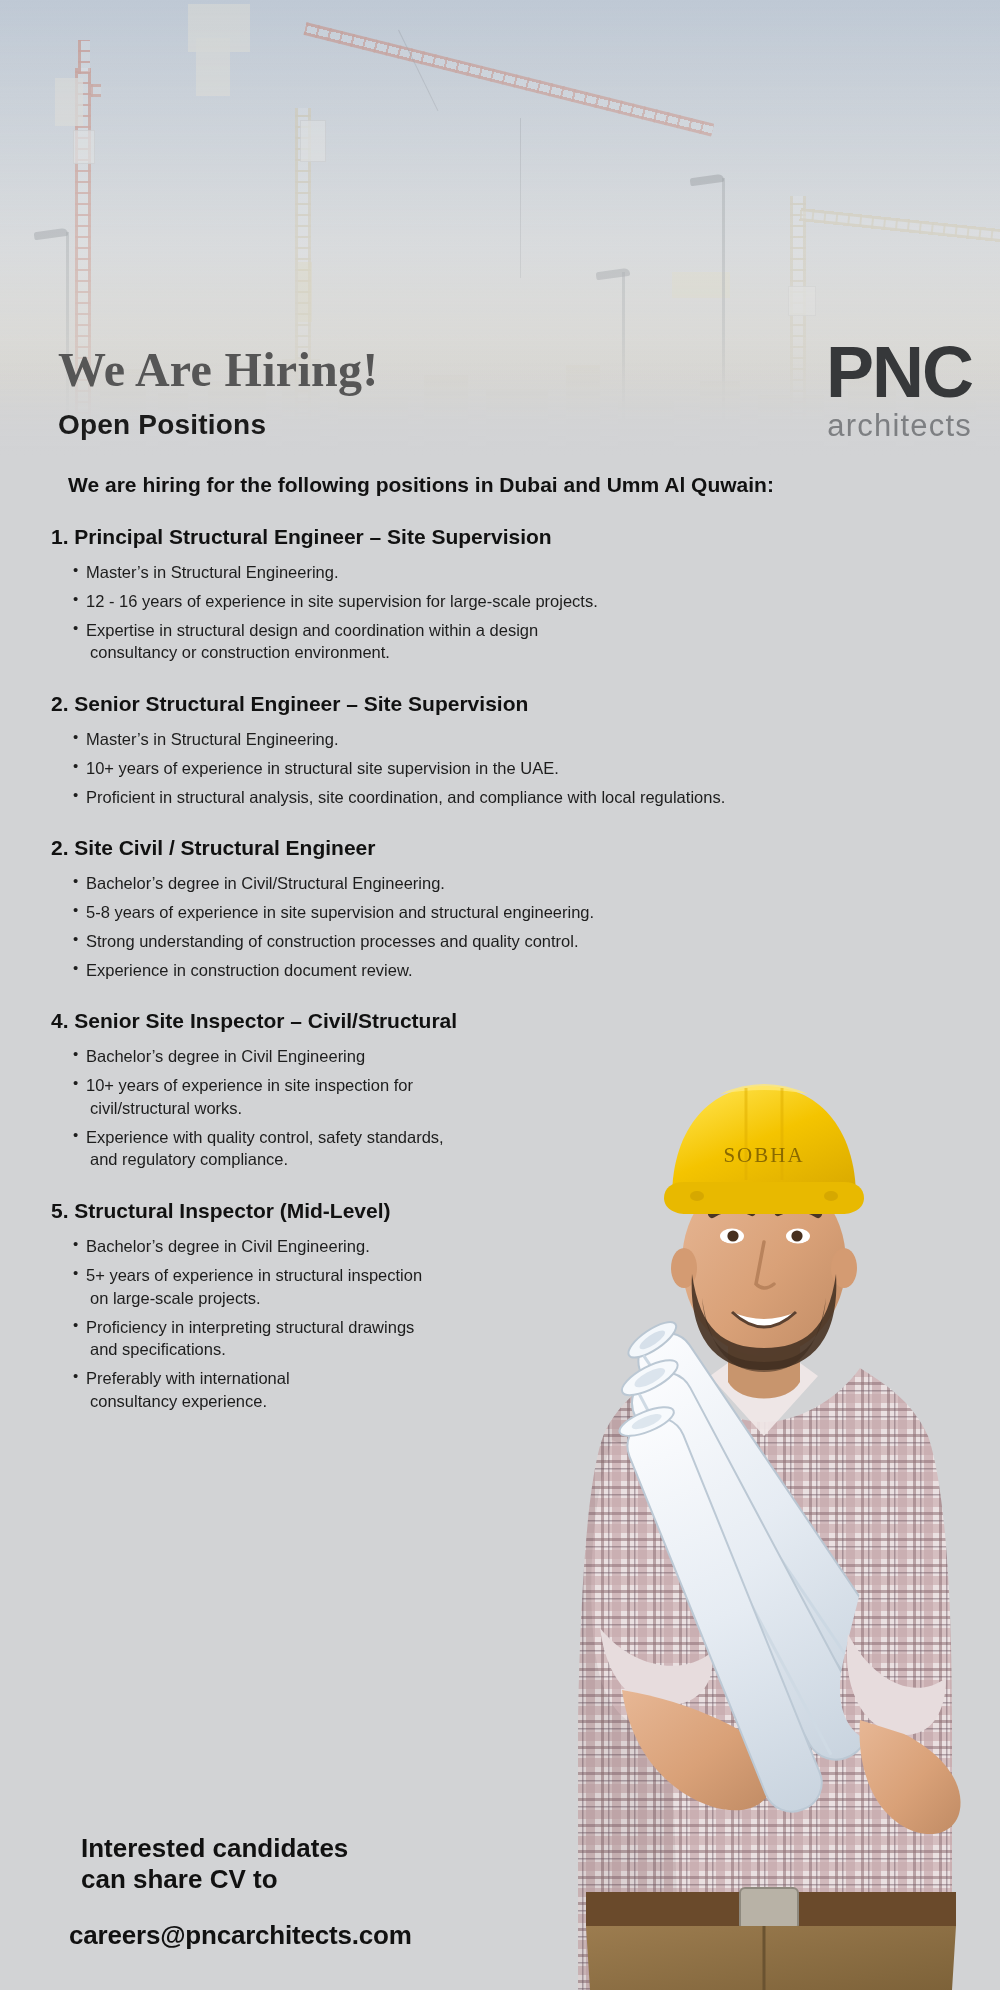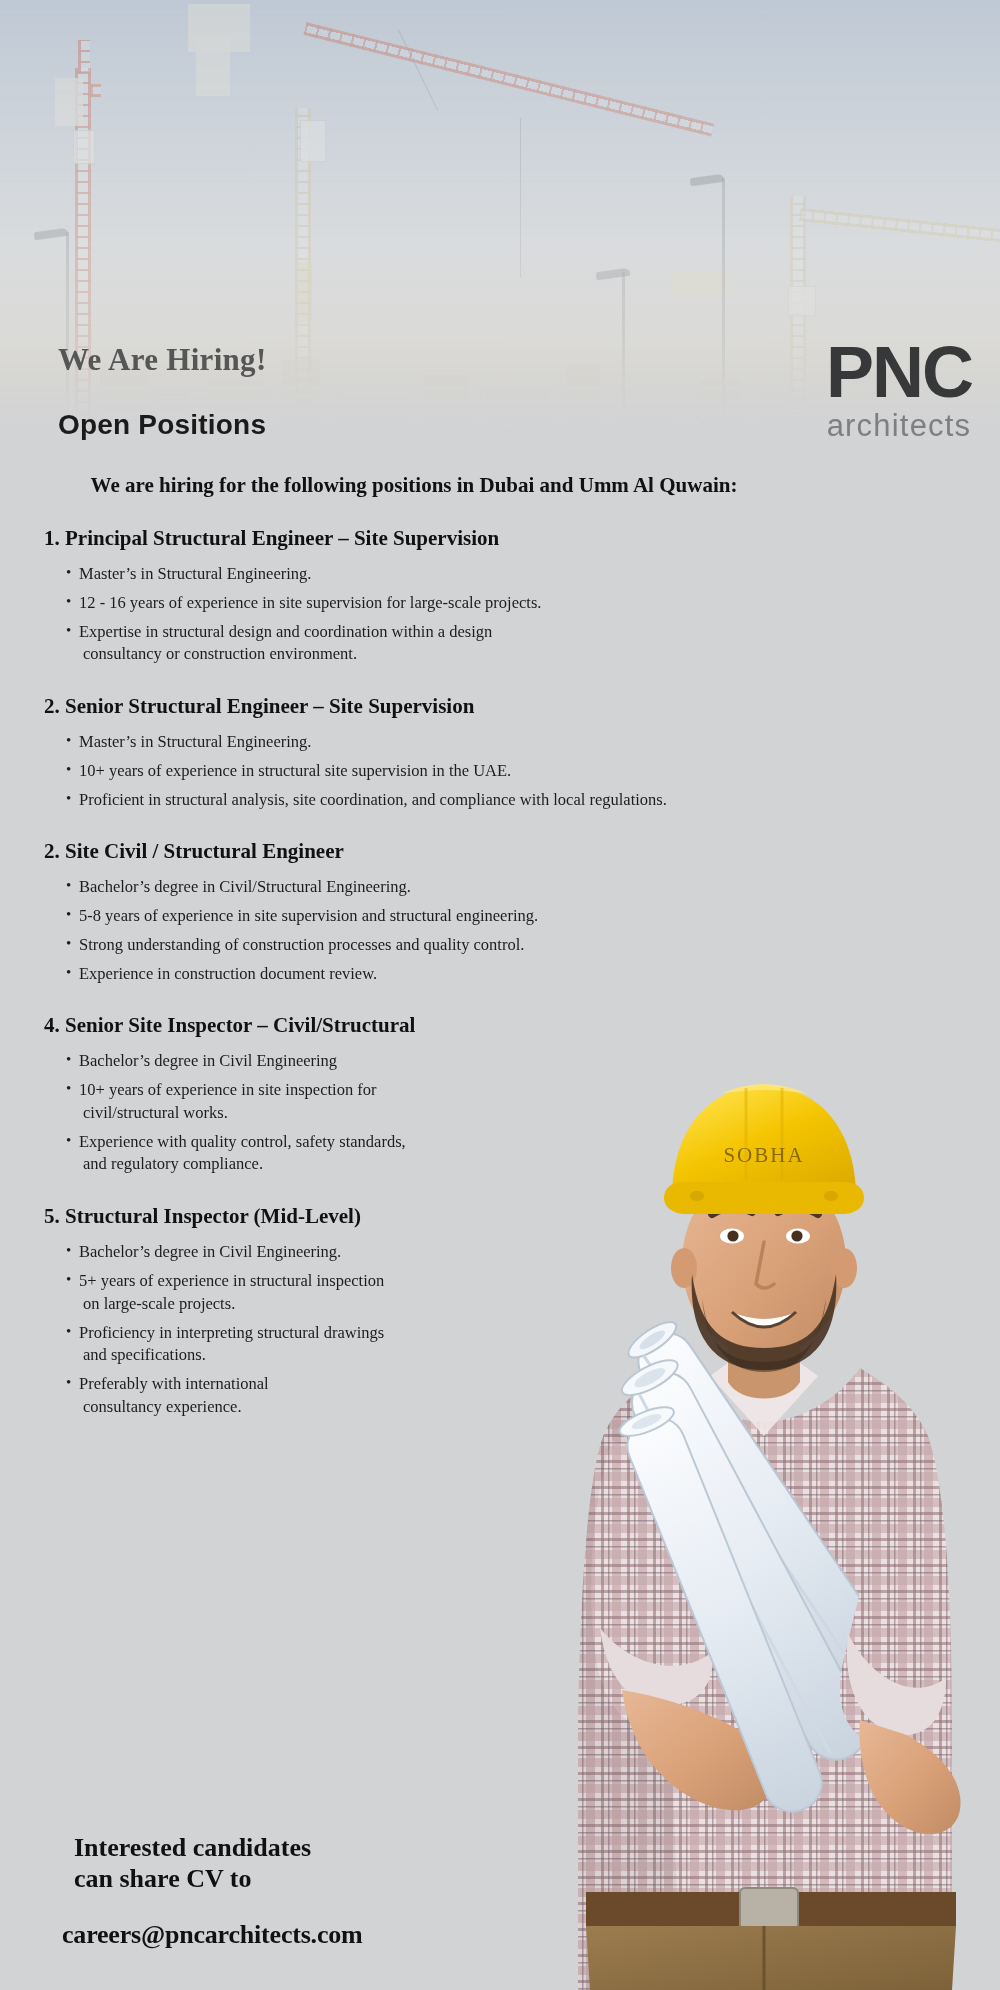--- a/index.html
+++ b/index.html
@@ -41,30 +41,30 @@
   .lamp-head { position:absolute; width:34px; height:8px; border-radius:4px 8px 3px 3px;
                background:rgba(140,146,152,.55); transform:rotate(-8deg); }
   .bldg { position:absolute; background:rgba(205,198,180,.45); }
   .skyline { position:absolute; left:0; bottom:0; width:1000px; height:120px;
              background:linear-gradient(180deg, rgba(200,192,172,.0) 0%, rgba(203,195,175,.35) 40%, rgba(198,190,172,.5) 100%); }
 
   .hero-fade { position:absolute; left:0; bottom:0; width:1000px; height:92px;
                background:linear-gradient(180deg, rgba(210,211,213,0) 0%, rgba(210,211,213,.82) 60%, #d2d3d5 100%); }
 
   .hero-title { position:absolute; left:58px; top:342px; font-family:"Liberation Serif", serif;
-                font-weight:700; font-size:31px; color:#565656; letter-spacing:.3px; white-space:nowrap; }
+                font-weight:700; font-size:48px; color:#565656; letter-spacing:.3px; white-space:nowrap; }
   .hero-sub { position:absolute; left:58px; top:409px; font-weight:700; font-size:28px;
               color:#1b1b1b; letter-spacing:.2px; white-space:nowrap; }
 
-  .logo { position:absolute; right:28px; top:336px; text-align:center; line-height:1; }
+  .logo { position:absolute; right:28px; top:336px; text-align:right; line-height:1; }
   .logo-main { font-weight:700; font-size:72px; letter-spacing:-2px; color:#36383a; }
   .logo-sub { font-weight:400; font-size:31px; letter-spacing:1.2px; color:#7d7f82; margin-top:2px; }
 
   
-  .content { position:absolute; top:455px; left:4px; width:820px;font-family:Liberation Serif, serif; }
+  .content { position:absolute; top:455px; left:11px; width:820px; }
   .lede { text-align:center; font-weight:700; font-size:21px; color:#111; padding:18px 0 0; }
 
   .job { padding:0 0 0 40px; }
   .job-title { font-weight:700; font-size:21px; color:#111; margin-top:28px; }
   .bullets { margin-top:12px; padding-left:22px; }
   .bullet { font-size:16.5px; color:#1d1d1d; line-height:1.38; position:relative; padding-left:13px; margin-bottom:6px; }
   .bullet:before { content:"•"; position:absolute; left:0; top:-1px; font-size:15px; color:#1d1d1d; }
   .bullet .cont { display:block; padding-left:4px; }
 
   

